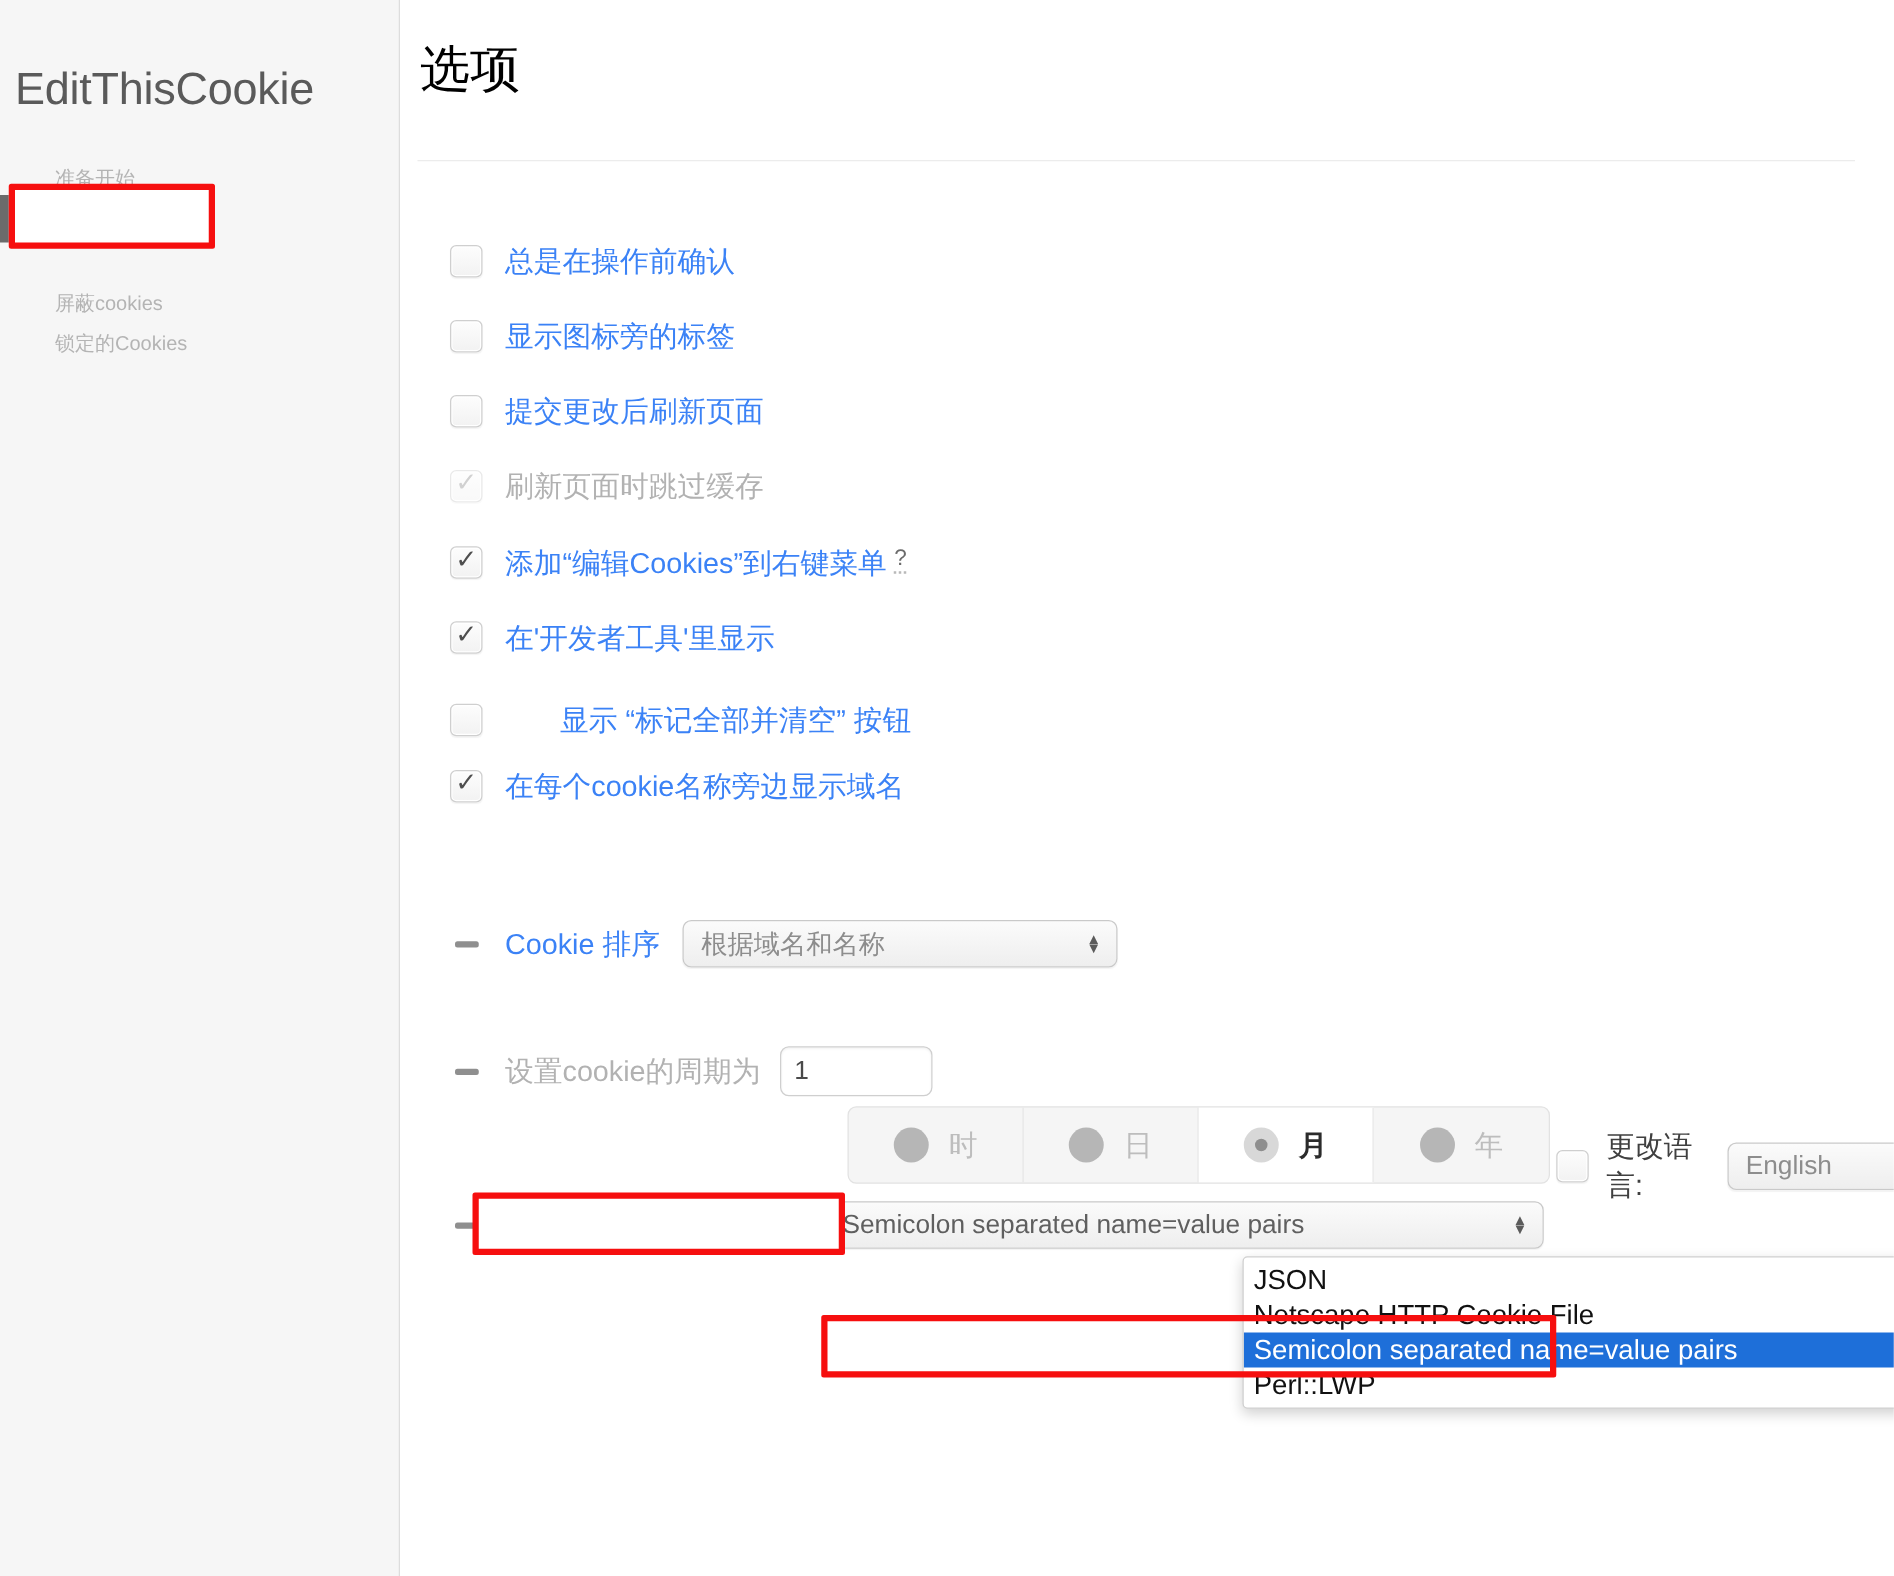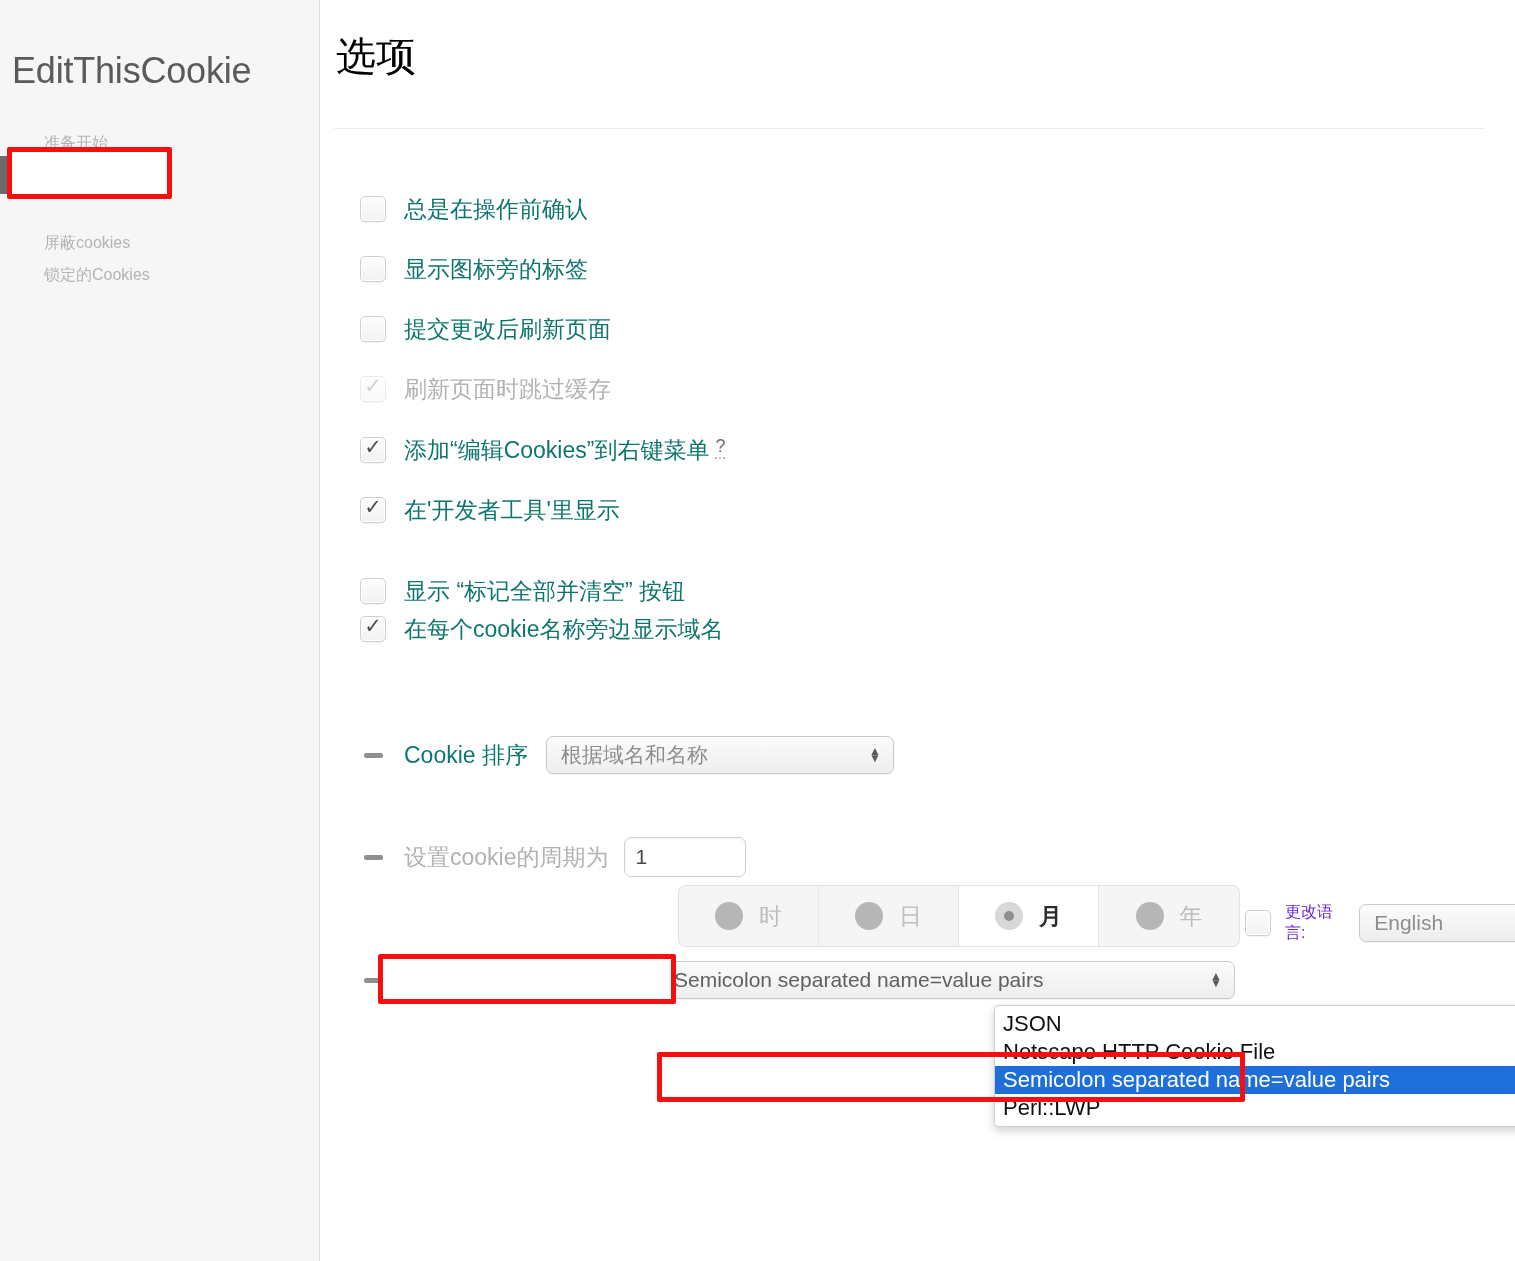--- a/index.html
+++ b/index.html
@@ -49,21 +49,21 @@
     position: absolute; left: 14px; top: 128px;
     width: 1150px; height: 1px; background: #ececec;
   }
 
   .opt-row {
     position: absolute; left: 40px;
     display: flex; align-items: center;
     height: 34px; white-space: nowrap;
   }
   .opt-label {
-    font-size: 23px; color: #0f766e; margin-left: 18px;
+    font-size: 23px; color: #3b82f6; margin-left: 18px;
     font-weight: 400; line-height: 1;
   }
   .opt-label.dim { color: #b2b2b2; }
 
   
   .cb {
     width: 26px; height: 26px; flex: 0 0 26px;
     border: 1px solid #cfcfcf; border-radius: 5px;
     background: linear-gradient(#fdfdfd, #f2f2f2);
     box-shadow: 0 1px 1px rgba(0,0,0,.05), inset 0 0 0 1px #fff;
@@ -149,21 +149,21 @@
     width: 10px; height: 10px; border-radius: 50%; background: #8e8e8e;
   }
   .radio-label { font-size: 23px; color: #bdbdbd; }
   .radio-tile.selected .radio-label { color: #2b2b2b; font-weight: 600; }
 
   
   #lang-group {
     position: absolute; left: 925px; top: 902px;
     display: flex; align-items: center; gap: 14px;
   }
-  #lang-label { font-size: 16px; color: #6d28d9; }
+  #lang-label { font-size: 23px; color: #404040; }
 
   
   #export-list {
     position: absolute; left: 674px; top: 1005px;
     width: 580px;
     background: #ffffff;
     border: 1px solid #cfcfcf;
     border-radius: 4px;
     box-shadow: 0 4px 10px rgba(0,0,0,.18);
     padding: 4px 0;
@@ -238,21 +238,21 @@
       <span class="cb checked"></span>
       <span class="opt-label">添加“编辑Cookies”到右键菜单</span>
       <span class="help-q">?</span>
     </div>
 
     <div class="opt-row" style="top:493px;">
       <span class="cb checked"></span>
       <span class="opt-label">在'开发者工具'里显示</span>
     </div>
 
-    <div class="opt-row" style="top:574px;">
+    <div class="opt-row" style="top:559px;gap:44px;">
       <span class="cb"></span>
       <span class="opt-label">显示 “标记全部并清空” 按钮</span>
     </div>
 
     <div class="opt-row" style="top:612px;">
       <span class="cb checked"></span>
       <span class="opt-label">在每个cookie名称旁边显示域名</span>
     </div>
 
 

